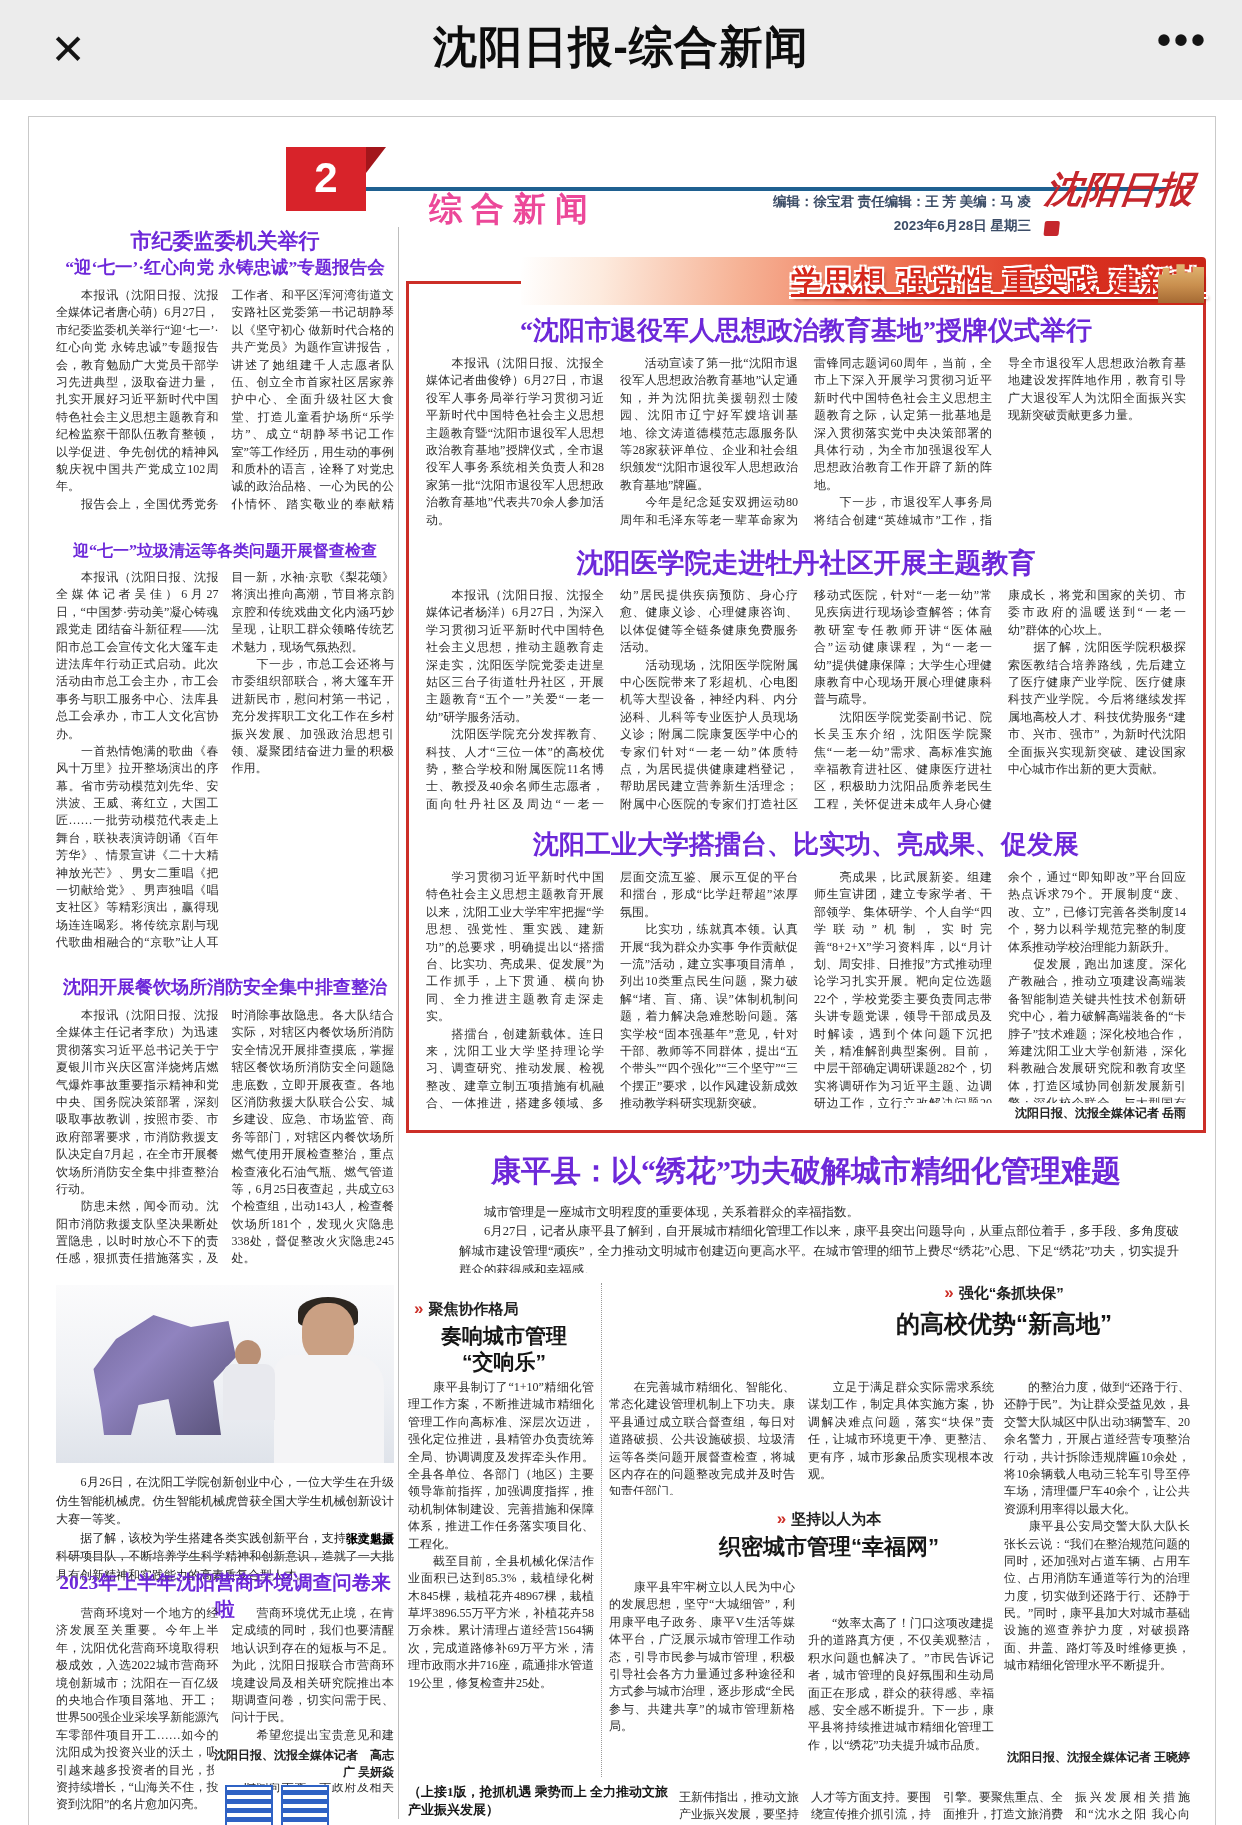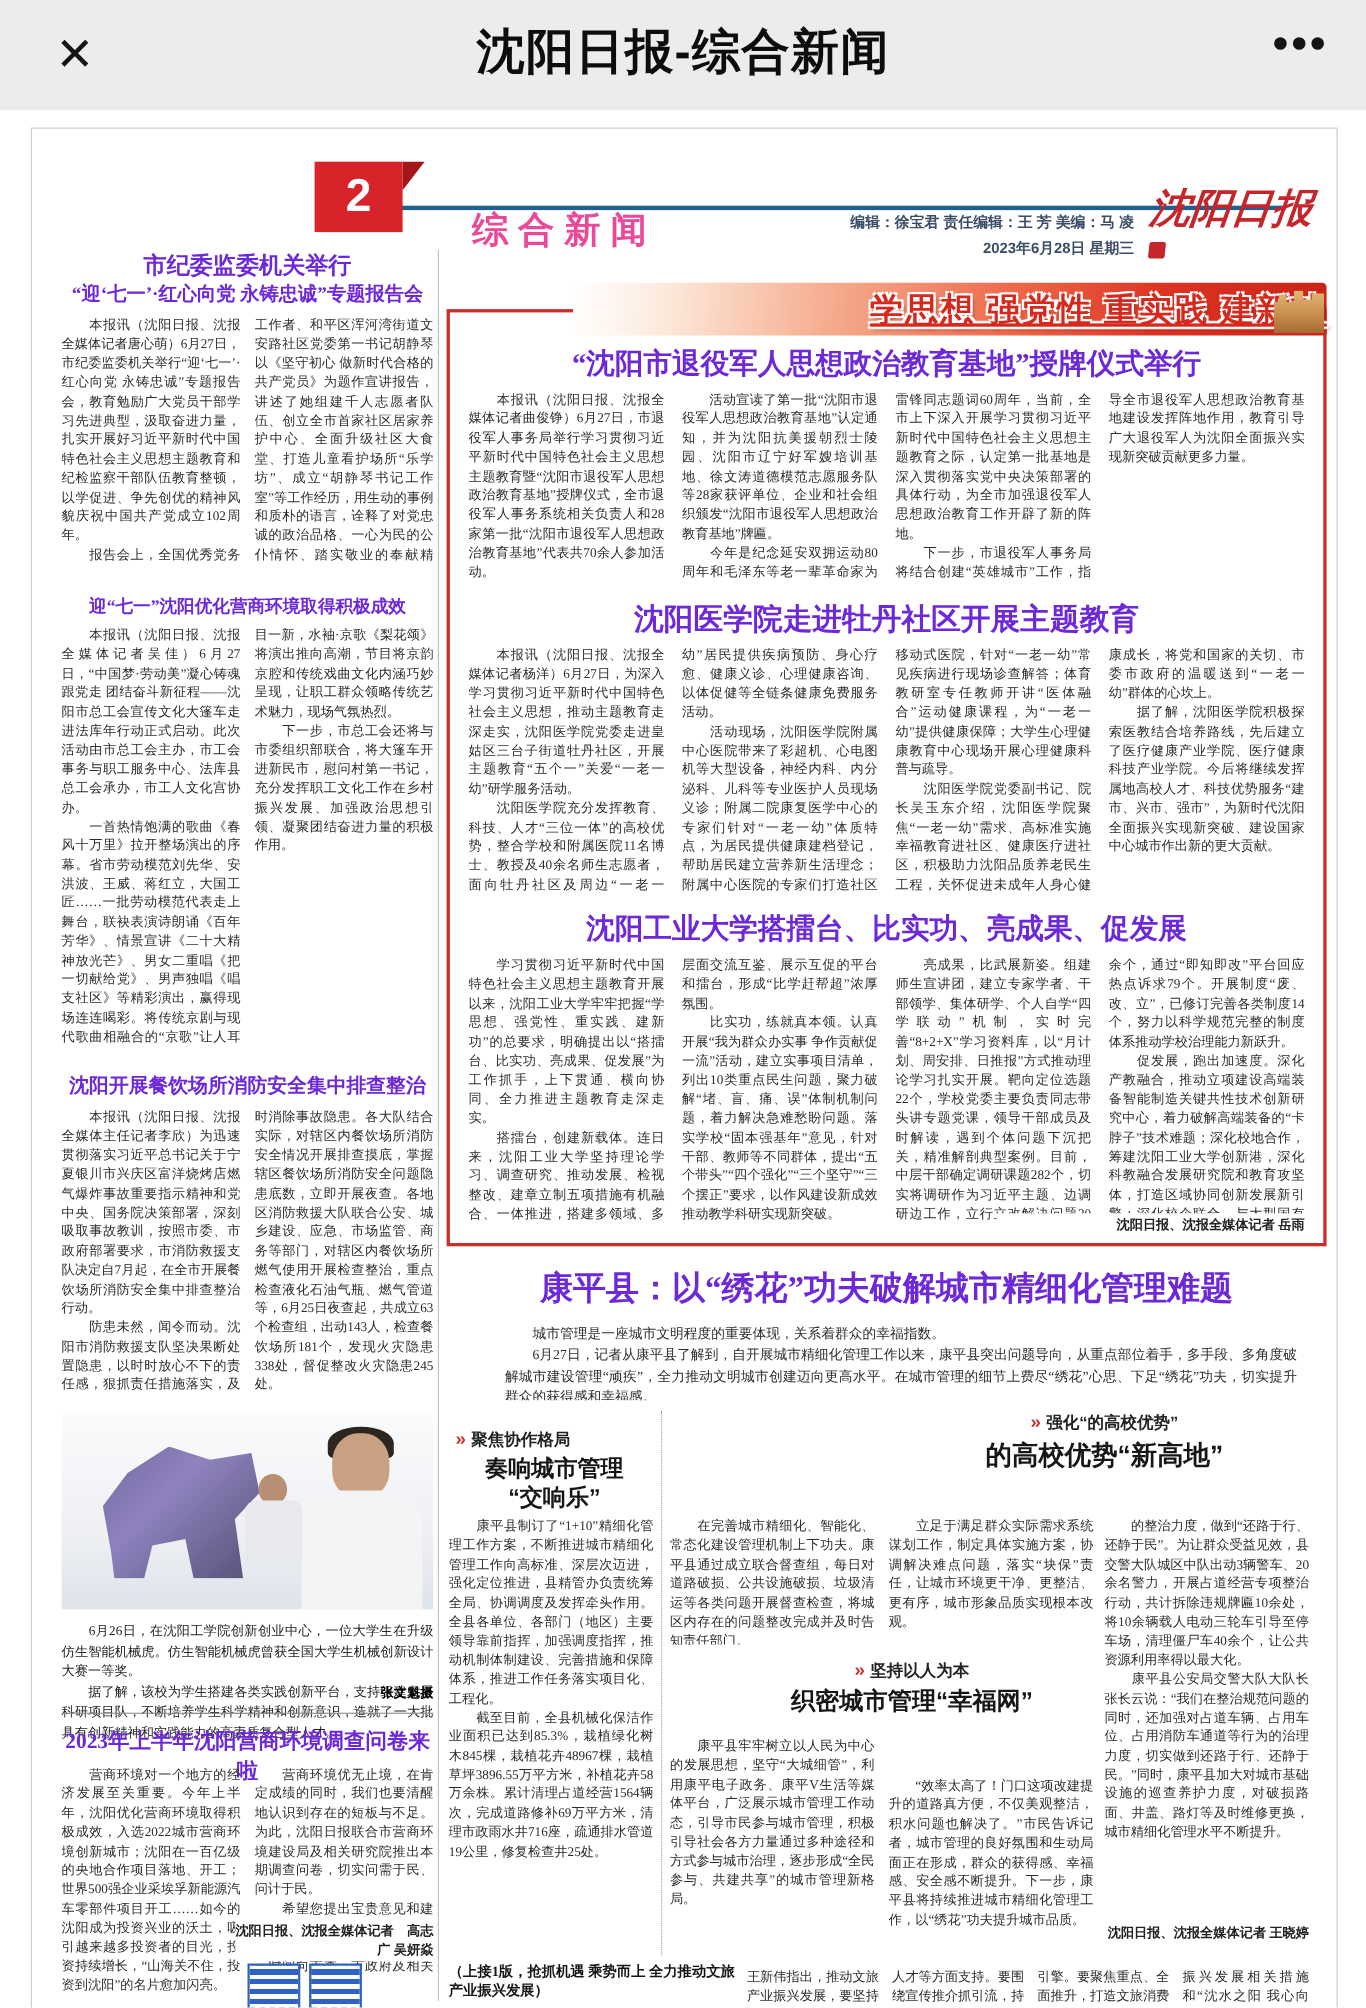--- a/index.html
+++ b/index.html
@@ -80,21 +80,21 @@
 
   <div class="abs hl" style="left:27px;top:110px;width:338px;font-size:21px;">市纪委监委机关举行</div>
   <div class="abs hl" style="left:27px;top:138px;width:338px;font-size:17.5px;">“迎‘七一’·红心向党 永铸忠诚”专题报告会</div>
   <div class="abs" style="left:27px;top:170px;width:338px;height:242px;">
     <div class="art-body cols2">　　本报讯（沈阳日报、沈报全媒体记者唐心萌）6月27日，市纪委监委机关举行“迎‘七一’·红心向党 永铸忠诚”专题报告会，教育勉励广大党员干部学习先进典型，汲取奋进力量，扎实开展好习近平新时代中国特色社会主义思想主题教育和纪检监察干部队伍教育整顿，以学促进、争先创优的精神风貌庆祝中国共产党成立102周年。
 　　报告会上，全国优秀党务工作者、和平区浑河湾街道文安路社区党委第一书记胡静琴以《坚守初心 做新时代合格的共产党员》为题作宣讲报告，讲述了她组建千人志愿者队伍、创立全市首家社区居家养护中心、全面升级社区大食堂、打造儿童看护场所“乐学坊”、成立“胡静琴书记工作室”等工作经历，用生动的事例和质朴的语言，诠释了对党忠诚的政治品格、一心为民的公仆情怀、踏实敬业的奉献精神。
 　　市纪委监委机关党员干部纷纷表示，要以先进人物为榜样，始终做习近平新时代中国特色社会主义思想的坚定信仰者和忠实践行者，在理论学习中坚守初心，在对标先进中践行使命、砥砺进取、担当作为，持续推动纪检监察工作高质量发展，为实现沈阳全面振兴新突破贡献更多力量。
 　　市纪委监委领导班子成员，省纪委监委第一督导组成员，市委主题教育第一巡回指导组成员，各党支部书记及党员干部代表共150余人聆听了报告会。</div>
   </div>
 
-  <div class="abs hl" style="left:27px;top:424px;width:338px;font-size:16px;">迎“七一”沈阳优化营商环境取得积极成效</div>
+  <div class="abs hl" style="left:27px;top:424px;width:338px;font-size:16px;">迎“七一”垃圾清运等各类问题开展督查检查</div>
   <div class="abs" style="left:27px;top:452px;width:338px;height:392px;">
     <div class="art-body cols2">　　本报讯（沈阳日报、沈报全媒体记者吴佳）6月27日，“中国梦·劳动美”凝心铸魂跟党走 团结奋斗新征程——沈阳市总工会宣传文化大篷车走进法库年行动正式启动。此次活动由市总工会主办，市工会事务与职工服务中心、法库县总工会承办，市工人文化宫协办。
 　　一首热情饱满的歌曲《春风十万里》拉开整场演出的序幕。省市劳动模范刘先华、安洪波、王威、蒋红立，大国工匠……一批劳动模范代表走上舞台，联袂表演诗朗诵《百年芳华》、情景宣讲《二十大精神放光芒》、男女二重唱《把一切献给党》、男声独唱《唱支社区》等精彩演出，赢得现场连连喝彩。将传统京剧与现代歌曲相融合的“京歌”让人耳目一新，水袖·京歌《梨花颂》将演出推向高潮，节目将京韵京腔和传统戏曲文化内涵巧妙呈现，让职工群众领略传统艺术魅力，现场气氛热烈。
 　　下一步，市总工会还将与市委组织部联合，将大篷车开进新民市，慰问村第一书记，充分发挥职工文化工作在乡村振兴发展、加强政治思想引领、凝聚团结奋进力量的积极作用。</div>
   </div>
 
   <div class="abs hl" style="left:27px;top:858px;width:338px;font-size:18px;">沈阳开展餐饮场所消防安全集中排查整治</div>
   <div class="abs" style="left:27px;top:890px;width:338px;height:268px;">
     <div class="art-body cols2">　　本报讯（沈阳日报、沈报全媒体主任记者李欣）为迅速贯彻落实习近平总书记关于宁夏银川市兴庆区富洋烧烤店燃气爆炸事故重要指示精神和党中央、国务院决策部署，深刻吸取事故教训，按照市委、市政府部署要求，市消防救援支队决定自7月起，在全市开展餐饮场所消防安全集中排查整治行动。
 　　防患未然，闻令而动。沈阳市消防救援支队坚决果断处置隐患，以时时放心不下的责任感，狠抓责任措施落实，及时消除事故隐患。各大队结合实际，对辖区内餐饮场所消防安全情况开展排查摸底，掌握辖区餐饮场所消防安全问题隐患底数，立即开展夜查。各地区消防救援大队联合公安、城乡建设、应急、市场监管、商务等部门，对辖区内餐饮场所燃气使用开展检查整治，重点检查液化石油气瓶、燃气管道等，6月25日夜查起，共成立63个检查组，出动143人，检查餐饮场所181个，发现火灾隐患338处，督促整改火灾隐患245处。</div>
@@ -169,21 +169,21 @@
     <div class="subhd-k"><span class="kchip">»</span><span>聚焦协作格局</span></div>
     <div class="subhd-t" style="white-space:pre-line;margin-top:4px;">奏响城市管理
 “交响乐”</div>
   </div>
   <div class="abs art-body" style="left:379px;top:1262px;width:186px;height:398px;">　　康平县制订了“1+10”精细化管理工作方案，不断推进城市精细化管理工作向高标准、深层次迈进，强化定位推进，县精管办负责统筹全局、协调调度及发挥牵头作用。全县各单位、各部门（地区）主要领导靠前指挥，加强调度指挥，推动机制体制建设、完善措施和保障体系，推进工作任务落实项目化、工程化。
 　　截至目前，全县机械化保洁作业面积已达到85.3%，栽植绿化树木845棵，栽植花卉48967棵，栽植草坪3896.55万平方米，补植花卉58万余株。累计清理占道经营1564辆次，完成道路修补69万平方米，清理市政雨水井716座，疏通排水管道19公里，修复检查井25处。</div>
   <div class="abs dotline" style="left:572px;top:1166px;height:494px;width:0;"></div>
   <div class="abs art-body" style="left:580px;top:1262px;width:186px;height:116px;">　　在完善城市精细化、智能化、常态化建设管理机制上下功夫。康平县通过成立联合督查组，每日对道路破损、公共设施破损、垃圾清运等各类问题开展督查检查，将城区内存在的问题整改完成并及时告知责任部门。</div>
 
   <div class="abs" style="left:775px;top:1166px;width:400px;">
-    <div class="subhd-k" style="text-align:center;"><span class="kchip">»</span><span>强化“的高校优势”</span></div>
+    <div class="subhd-k" style="text-align:center;"><span class="kchip">»</span><span>强化“条抓块保”</span></div>
     <div class="subhd-t" style="font-size:24px;margin-top:6px;">的高校优势“新高地”</div>
   </div>
   <div class="abs art-body" style="left:779px;top:1262px;width:186px;height:116px;">　　立足于满足群众实际需求系统谋划工作，制定具体实施方案，协调解决难点问题，落实“块保”责任，让城市环境更干净、更整洁、更有序，城市形象品质实现根本改观。</div>
   <div class="abs art-body" style="left:975px;top:1262px;width:186px;height:360px;">　　的整治力度，做到“还路于行、还静于民”。为让群众受益见效，县交警大队城区中队出动3辆警车、20余名警力，开展占道经营专项整治行动，共计拆除违规牌匾10余处，将10余辆载人电动三轮车引导至停车场，清理僵尸车40余个，让公共资源利用率得以最大化。
 　　康平县公安局交警大队大队长张长云说：“我们在整治规范问题的同时，还加强对占道车辆、占用车位、占用消防车通道等行为的治理力度，切实做到还路于行、还静于民。”同时，康平县加大对城市基础设施的巡查养护力度，对破损路面、井盖、路灯等及时维修更换，城市精细化管理水平不断提升。</div>
 
   <div class="abs" style="left:660px;top:1388px;width:280px;background:#fff;padding:4px 0;">
     <div class="subhd-k" style="text-align:center;"><span class="kchip">»</span><span>坚持以人为本</span></div>
     <div class="subhd-t" style="font-size:22px;margin-top:4px;">织密城市管理“幸福网”</div>
   </div>

